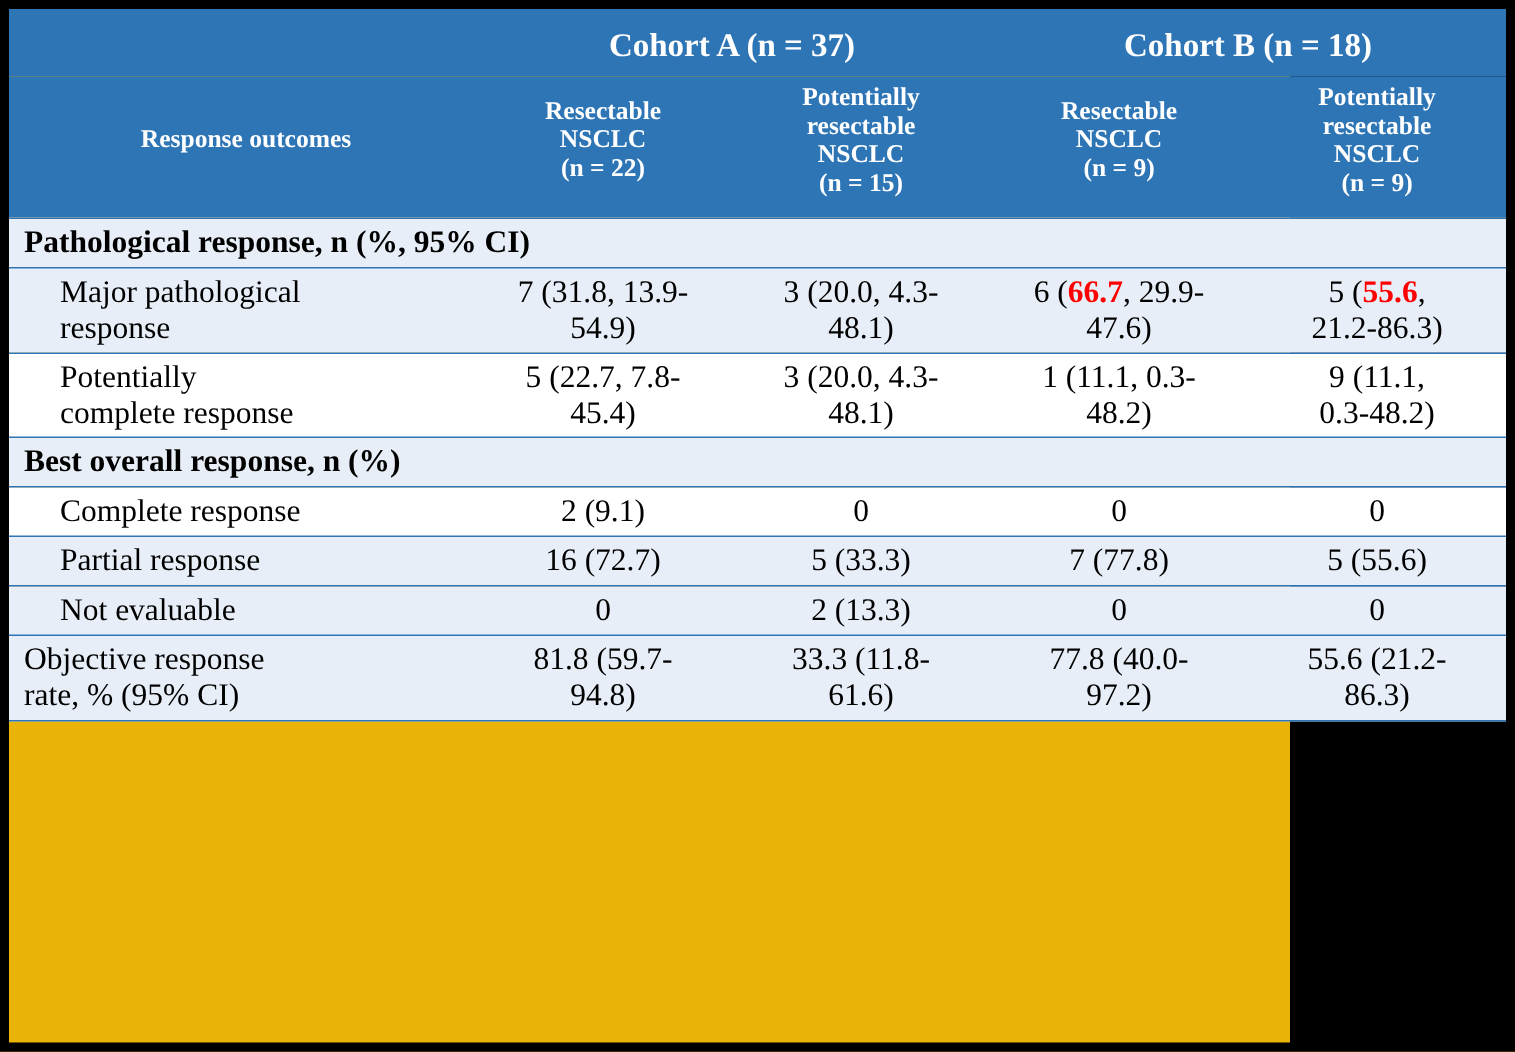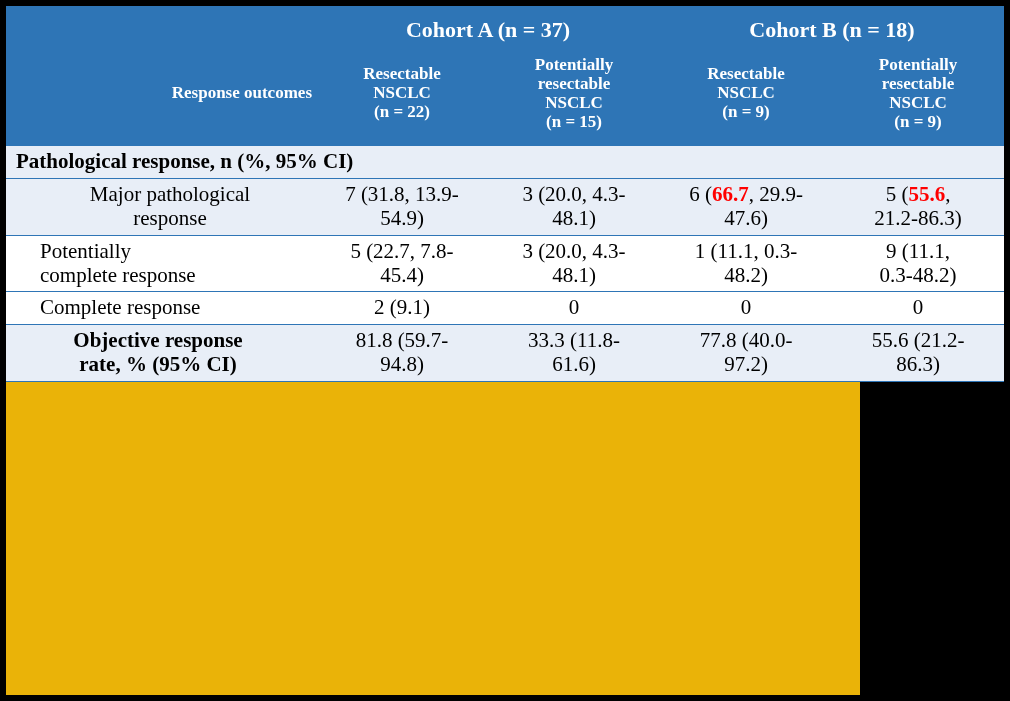--- a/index.html
+++ b/index.html
@@ -38,21 +38,21 @@
     color: #ffffff;
     font-weight: bold;
     text-align: center;
     vertical-align: middle;
     padding: 2px 4px;
     border: 0;
     font-size: 17px;
     line-height: 1.12;
   }
   thead th.left {
-    text-align: right;
+    text-align: center;
     padding-left: 10px;
     vertical-align: middle;
   }
   thead th.grp {
     font-size: 22px;
     padding-top: 12px;
     padding-bottom: 8px;
   }
   thead tr.row-sub th {
     padding-top: 4px;
@@ -74,33 +74,32 @@
     font-family: Liberation Serif, serif;
   }
   tbody tr.section td {
     background: #E8EEF7;
     font-weight: bold;
     text-align: left;
     padding-left: 10px;
   }
   tbody tr.shade td {
     background: #E8EEF7;
-    text-align: center;
   }
   tbody tr.plain td {
     background: #ffffff;
   }
   tbody td.label {
     text-align: left;
     padding-left: 34px;
   }
   tbody td.label-bold {
     text-align: left;
     padding-left: 10px;
-    font-weight: bold;
+    font-weight: normal;
   }
   .hl {
     color: #FF0000;
     font-weight: bold;
     margin-top: 36px;
   }
   tbody tr.last td {
     border-bottom: 1px solid #2E75B6;
   }
 </style>
@@ -193,31 +192,48 @@
         <td class="num">
           <div>1 (11.1, 0.3-</div>
           <div>48.2)</div>
         </td>
         <td class="num">
           <div>9 (11.1,</div>
           <div>0.3-48.2)</div>
         </td>
       </tr>
 
+      <tr class="section">
+        <td colspan="5">Best overall response, n (%)</td>
+      </tr>
 
       <tr class="plain">
         <td class="label">Complete response</td>
         <td class="num">2 (9.1)</td>
         <td class="num">0</td>
         <td class="num">0</td>
         <td class="num">0</td>
       </tr>
 
-
-
+      <tr class="shade">
+        <td class="label">Partial response</td>
+        <td class="num">16 (72.7)</td>
+        <td class="num">5 (33.3)</td>
+        <td class="num">7 (77.8)</td>
+        <td class="num">5 (55.6)</td>
+      </tr>
+
+
+      <tr class="shade">
+        <td class="label">Not evaluable</td>
+        <td class="num">0</td>
+        <td class="num">2 (13.3)</td>
+        <td class="num">0</td>
+        <td class="num">0</td>
+      </tr>
 
       <tr class="shade last">
         <td class="label-bold">
           <div>Objective response</div>
           <div>rate, % (95% CI)</div>
         </td>
         <td class="num">
           <div>81.8 (59.7-</div>
           <div>94.8)</div>
         </td>

